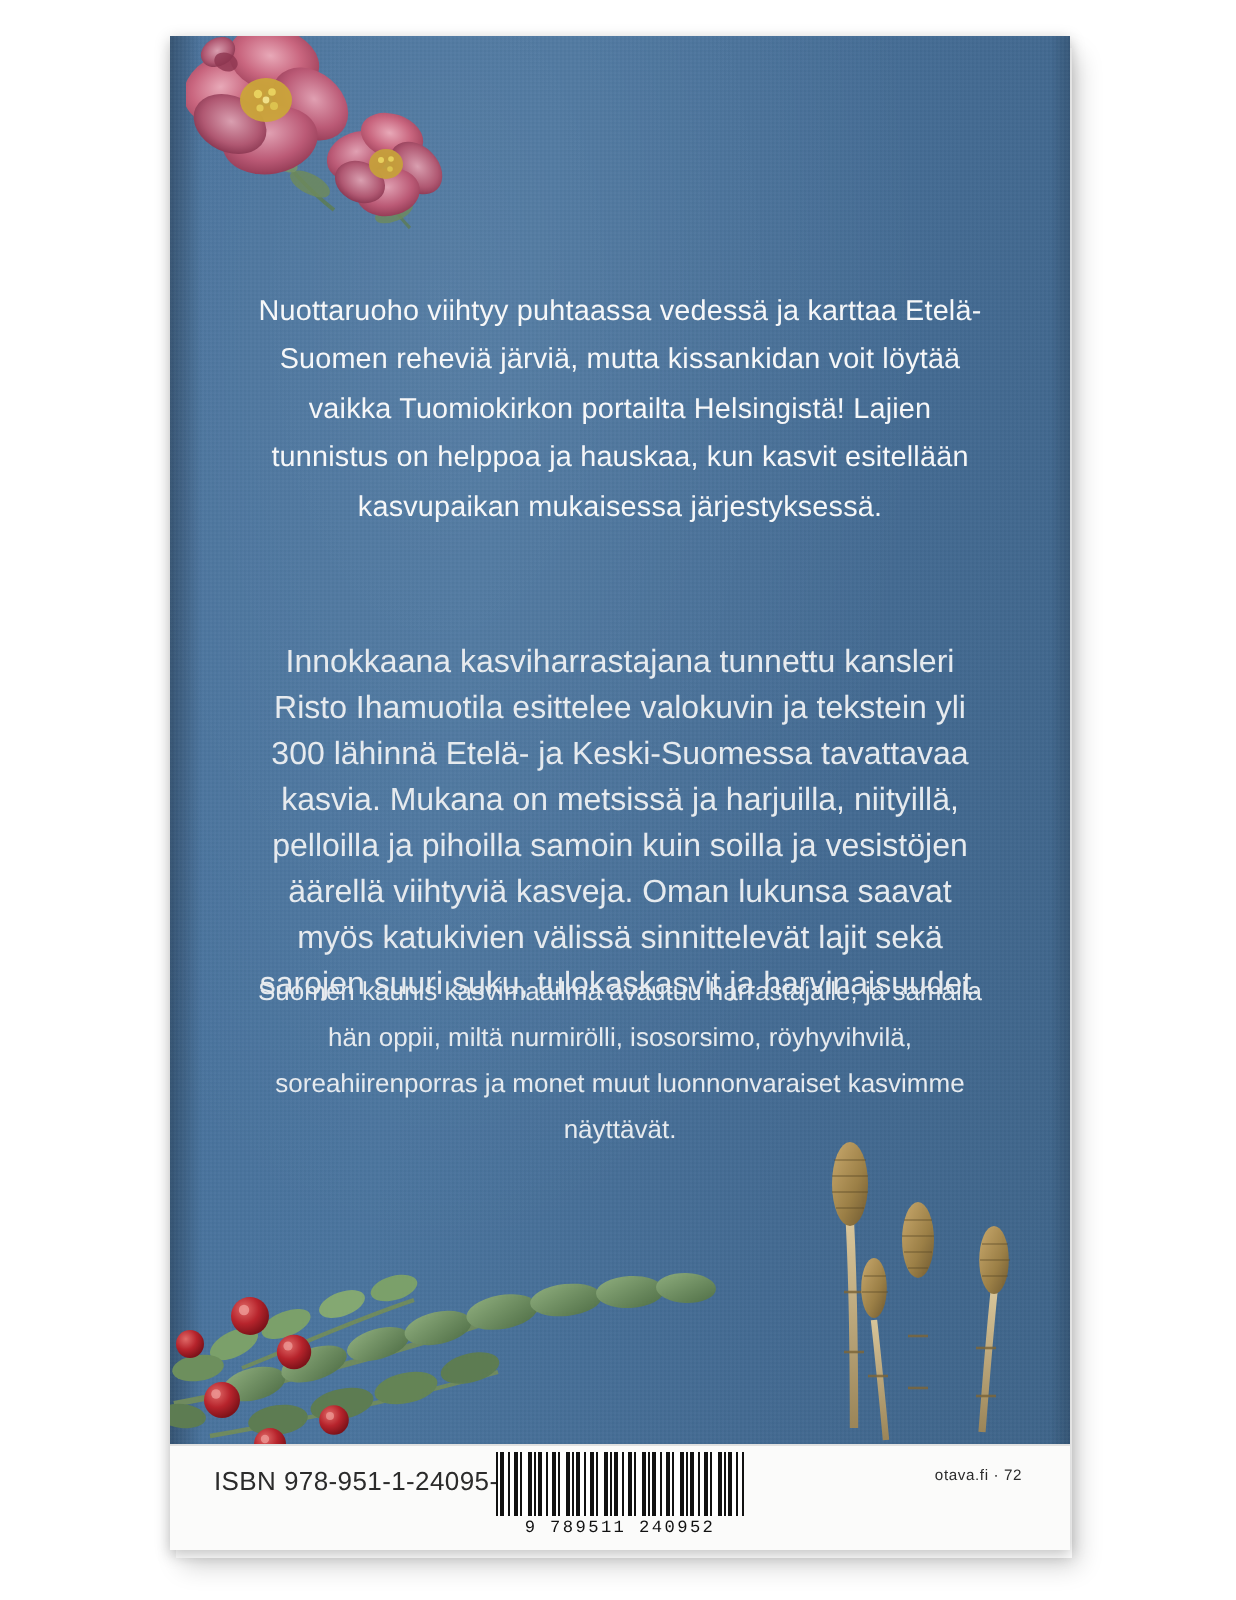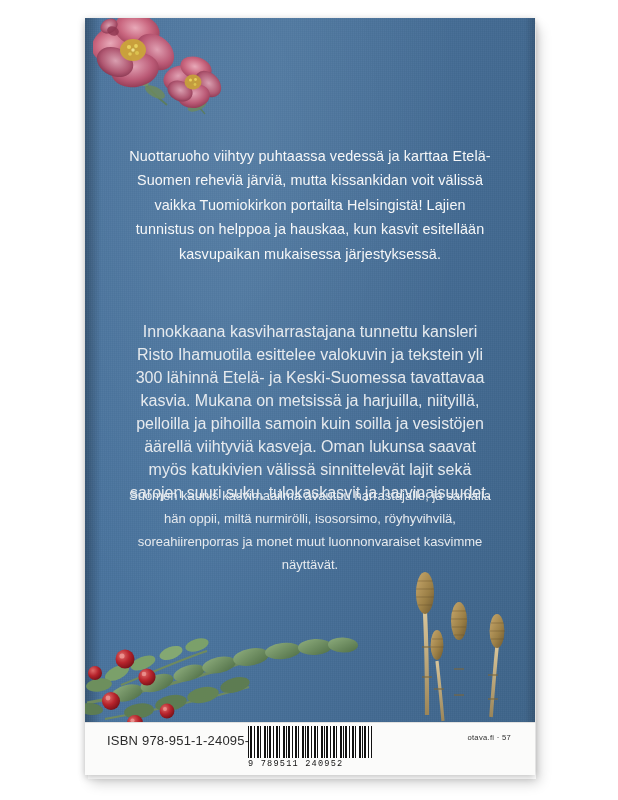--- a/index.html
+++ b/index.html
@@ -121,20 +121,21 @@
     letter-spacing: 0.3px;
   }
 
   
   #barcode {
     position: absolute;
     left: 50%;
     transform: translateX(-50%);
     top: 4px;
     width: 124px;
+    text-align: center;
   }
   #barcode-bars {
     height: 32px;
     width: 124px;
     background-image:
       repeating-linear-gradient(90deg,
         #111 0 1px, #fff 1px 2px, #111 2px 4px, #fff 4px 6px,
         #111 6px 7px, #fff 7px 9px, #111 9px 11px, #fff 11px 12px,
         #111 12px 13px, #fff 13px 16px, #111 16px 18px, #fff 18px 19px);
     background-color: #fff;
@@ -343,32 +344,32 @@
             <line x1="94" y1="80" x2="107" y2="80"></line>
               <line x1="93" y1="88" x2="108" y2="88"></line>
             <line x1="94" y1="96" x2="107" y2="96"></line>
             <line x1="35" y1="96" x2="46" y2="96"></line>
               <line x1="34" y1="104" x2="47" y2="104"></line>
           </g>
         </g>
       </svg>
     </div>
 
-    <div class="text-col" id="lead">Nuottaruoho viihtyy puhtaassa vedessä ja karttaa Etelä-Suomen reheviä järviä, mutta kissankidan voit välissä vaikka Tuomiokirkon portailta Helsingistä! Lajien tunnistus on helppoa ja hauskaa, kun kasvit esitellään kasvupaikan mukaisessa järjestyksessä.</div>
+    <div class="text-col" id="lead">Nuottaruoho viihtyy puhtaassa vedessä ja karttaa Etelä-Suomen reheviä järviä, mutta kissankidan voit löytää vaikka Tuomiokirkon portailta Helsingistä! Lajien tunnistus on helppoa ja hauskaa, kun kasvit esitellään kasvupaikan mukaisessa järjestyksessä.</div>
 
     <div class="text-col" id="body1">Innokkaana kasviharrastajana tunnettu kansleri Risto Ihamuotila esittelee valokuvin ja tekstein yli 300 lähinnä Etelä- ja Keski-Suomessa tavattavaa kasvia. Mukana on metsissä ja harjuilla, niityillä, pelloilla ja pihoilla samoin kuin soilla ja vesistöjen äärellä viihtyviä kasveja. Oman lukunsa saavat myös katukivien välissä sinnittelevät lajit sekä sarojen suuri suku, tulokaskasvit ja harvinaisuudet.</div>
 
     <div class="text-col" id="body2">Suomen kaunis kasvimaailma avautuu harrastajalle, ja samalla hän oppii, miltä nurmirölli, isosorsimo, röyhyvihvilä, soreahiirenporras ja monet muut luonnonvaraiset kasvimme näyttävät.</div>
 
     <div id="footer">
       <div class="hair"></div>
 
       <div id="isbn-text">ISBN 978-951-1-24095-2</div>
 
-      <div id="publisher-text">otava.fi  ·  57</div>
+      <div id="publisher-text">otava.fi  ·  72</div>
 
       <div id="barcode">
         <div id="barcode-bars"></div>
         <div id="barcode-digits">9 789511 240952</div>
       </div>
     </div>
 
   </div>
 </div>
 

